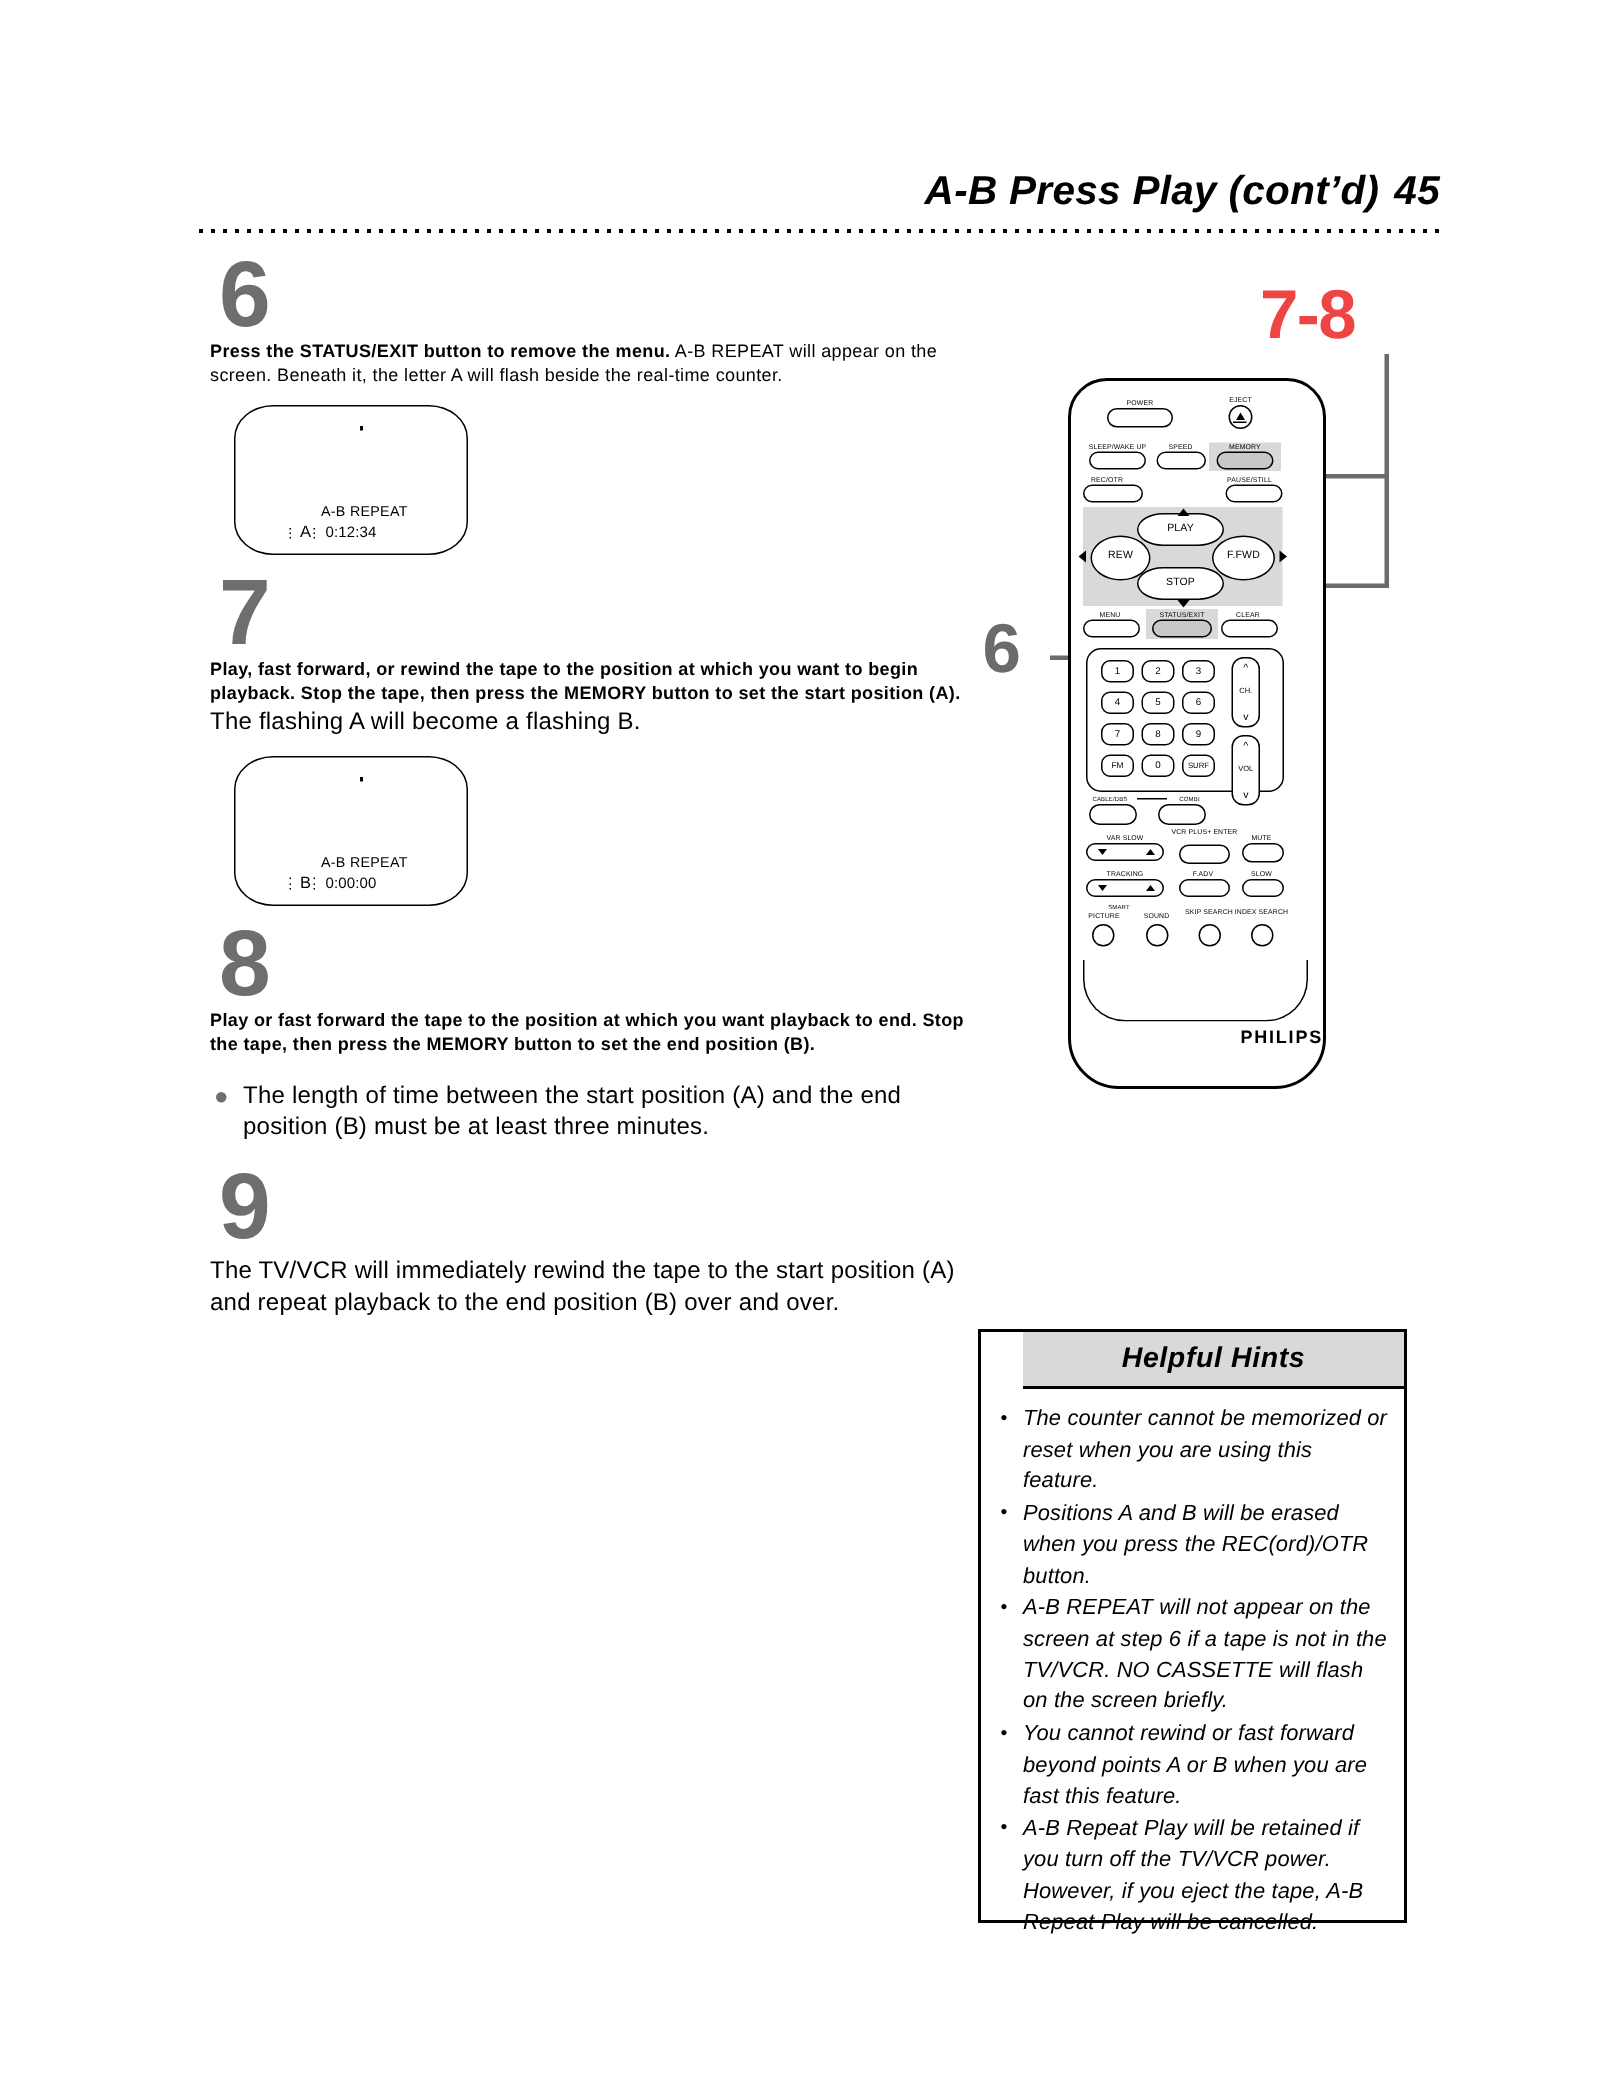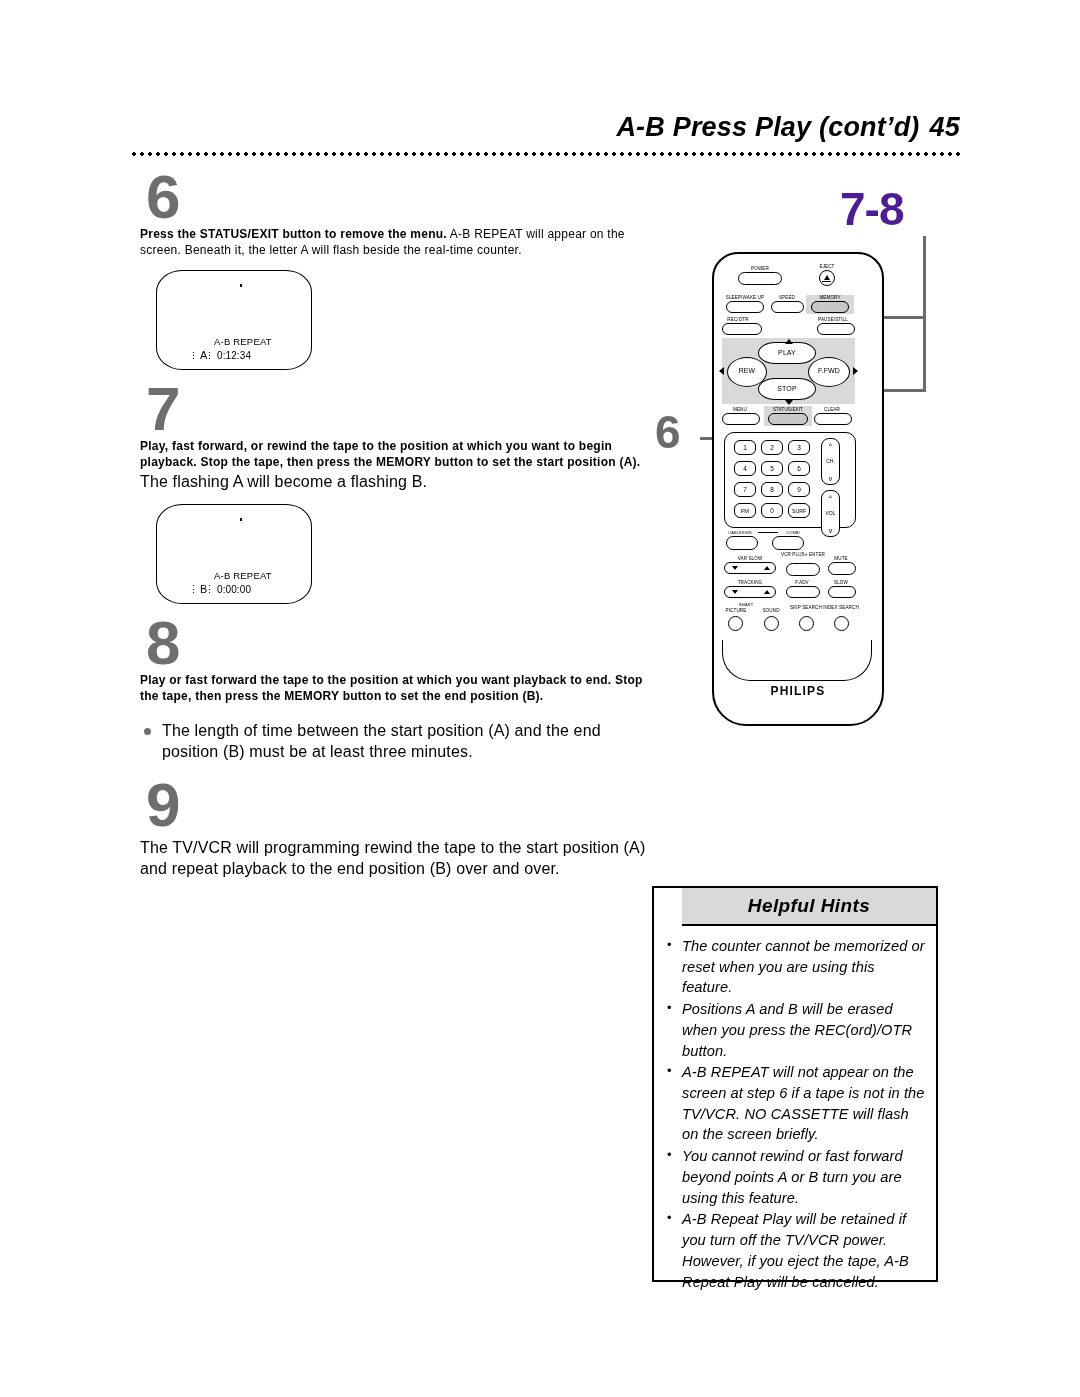--- a/index.html
+++ b/index.html
@@ -66,21 +66,21 @@
     background:
       linear-gradient(to right,#000 0 1px,transparent 1px 100%) no-repeat 0 50%/7px 1px,
       linear-gradient(to right,#000 0 1px,transparent 1px 100%) no-repeat 0 20%/6px 1px,
       linear-gradient(to right,#000 0 1px,transparent 1px 100%) no-repeat 0 80%/6px 1px;
   }
   .osd-counter{font-size:10px;letter-spacing:.1px;}
 
   
   .callout78{
     position:absolute;left:840px;top:186px;font-size:46px;font-weight:bold;
-    color:#4c1d95;letter-spacing:-1px;line-height:1;
+    color:#ef4444;letter-spacing:-1px;line-height:1;
   }
   .callout6{
     position:absolute;left:655px;top:409px;font-size:46px;font-weight:bold;
     color:#6b6b6b;letter-spacing:-1px;line-height:1;
   }
   .lead{position:absolute;background:#6b6b6b;}
   .lead-v78{left:923px;top:236px;width:3px;height:156px;}
   .lead-h78a{left:862px;top:316px;width:62px;height:3px;}
   .lead-h78b{left:862px;top:389px;width:62px;height:3px;}
   .lead-h6{left:700px;top:437px;width:72px;height:3px;}
@@ -112,21 +112,21 @@
   }
   .rocker{
     position:absolute;width:17px;height:45px;border:1.2px solid #000;border-radius:8px;
     background:#fff;
   }
   .rocker .cap{position:absolute;left:0;right:0;text-align:center;font-size:5px;}
   .chev{position:absolute;left:50%;transform:translateX(-50%);font-size:7px;line-height:7px;}
 
   .tri{width:0;height:0;position:absolute;}
   .philips{
-    position:absolute;left:0;right:0;bottom:26px;text-align:center;
+    position:absolute;left:0;right:0;bottom:26px;text-align:right;
     font-size:12px;font-weight:bold;letter-spacing:1.2px;
   }
 
   
   .hints{
     position:absolute;left:652px;top:886px;width:286px;height:396px;
     border:2.4px solid #000;background:#fff;box-sizing:border-box;
   }
   .hints-head{
     height:36px;background:#d9d9d9;border-bottom:2px solid #000;
@@ -198,21 +198,21 @@
     </div>
 
     <div style="margin-top:14px;">
       <div class="stepnum">8</div>
       <div class="step-bold">Play or fast forward the tape to the position at which you want playback to end.  Stop the tape, then press the MEMORY button to set the end position (B).</div>
       <div class="bullet-line">The length of time between the start position (A) and the end position (B) must be at least three minutes.</div>
     </div>
 
     <div style="margin-top:18px;">
       <div class="stepnum">9</div>
-      <div class="step-body" style="margin-top:6px;">The TV/VCR will programming rewind the tape to the start position (A) and repeat playback to the end position (B) over and over.</div>
+      <div class="step-body" style="margin-top:6px;">The TV/VCR will immediately rewind the tape to the start position (A) and repeat playback to the end position (B) over and over.</div>
     </div>
   </div>
 
   <div class="callout78">7-8</div>
   <div class="lead lead-v78"></div>
   <div class="lead lead-h78a"></div>
   <div class="lead lead-h78b"></div>
 
   <div class="callout6">6</div>
   <div class="lead lead-h6"></div>
@@ -328,18 +328,18 @@
       <div class="philips">PHILIPS</div>
     </div>
   </div>
 
   <div class="hints">
     <div class="hints-head">Helpful Hints</div>
     <div class="hints-body">
       <div class="hint">The counter cannot be memorized or reset when you are using this feature.</div>
       <div class="hint">Positions A and B will be erased when you press the REC(ord)/OTR button.</div>
       <div class="hint">A-B REPEAT will not appear on the screen at step 6 if a tape is not in the TV/VCR.  NO CASSETTE will flash on the screen briefly.</div>
-      <div class="hint">You cannot rewind or fast forward beyond points A or B turn you are using this feature.</div>
+      <div class="hint">You cannot rewind or fast forward beyond points A or B when you are fast this feature.</div>
       <div class="hint">A-B Repeat Play will be retained if you turn off the TV/VCR power.  However, if you eject the tape, A-B Repeat Play will be cancelled.</div>
     </div>
   </div>
 
 </div>
 
 </body></html>

